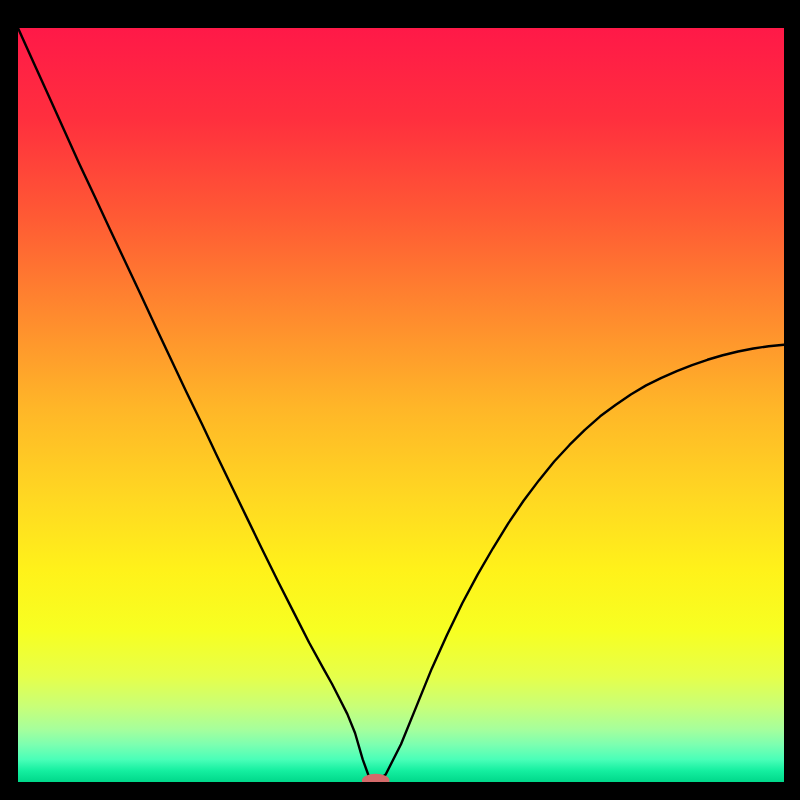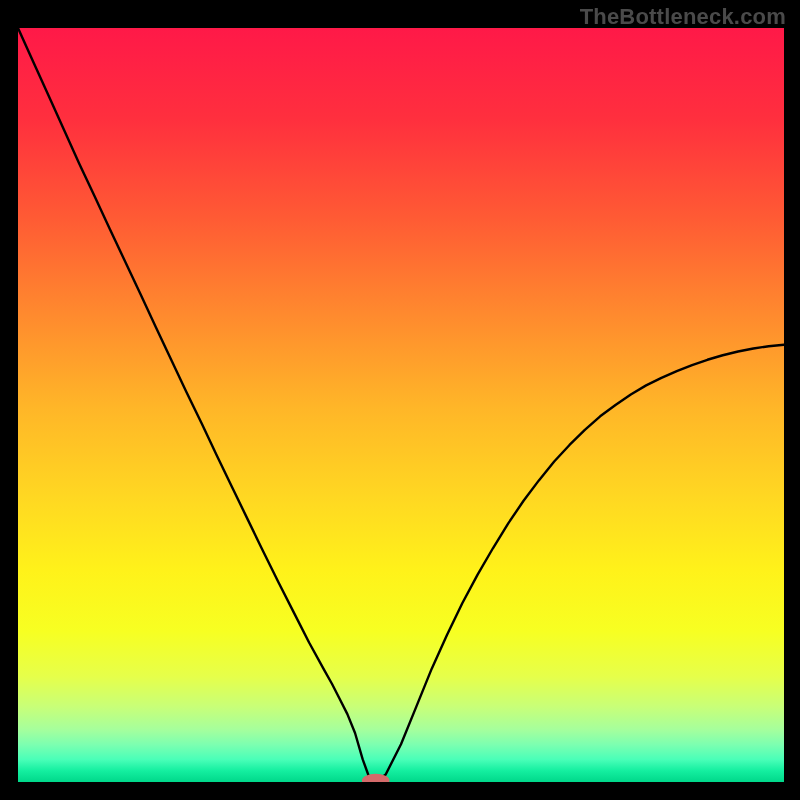--- a/index.html
+++ b/index.html
@@ -33,21 +33,20 @@
     top: 28px;
     width: 766px;
     height: 754px;
   }
   svg { display: block; }
 </style>
 </head>
 <body>
 
 <div class="frame">
-  <div class="watermark">TheBottleneck.com</div>
 
   <div class="plot-wrap">
     <svg id="chart-svg" width="766" height="754" viewBox="0 0 766 754" preserveAspectRatio="none">
       <defs>
         <linearGradient id="bg-grad" x1="0" y1="0" x2="0" y2="1">
             <stop offset="0%" stop-color="#ff1948"></stop>
             <stop offset="12%" stop-color="#ff2f3e"></stop>
             <stop offset="25%" stop-color="#ff5a34"></stop>
             <stop offset="38%" stop-color="#ff8a2e"></stop>
             <stop offset="50%" stop-color="#ffb528"></stop>

